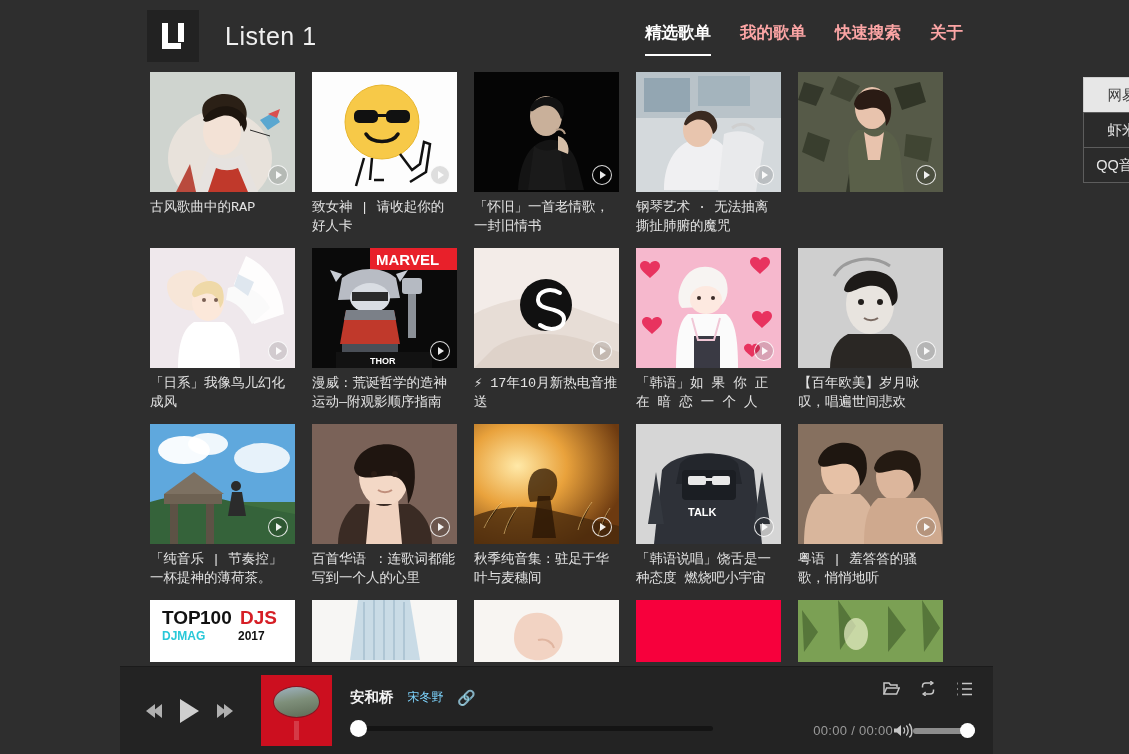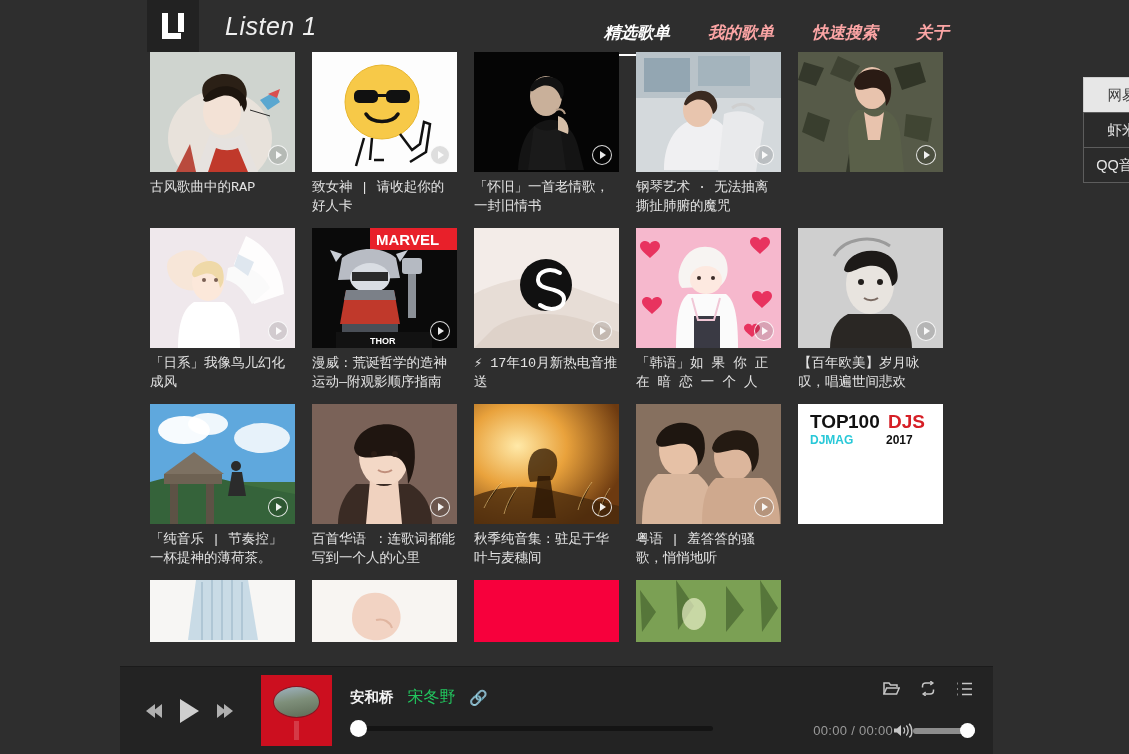--- a/index.html
+++ b/index.html
@@ -11,24 +11,23 @@
   }
   #app {
     position: absolute; left: 120px; top: 0;
     width: 873px; height: 754px;
     background: #2e2e2e;
   }
 
   
   .header {
     position: relative;
-    height: 52px;
+    height: 72px;
     display: flex;
     align-items: center;
-    font-style: italic;
   }
   .logo-box {
     width: 52px; height: 52px;
     background: #222222;
     margin-left: 27px;
     display: flex; align-items: center; justify-content: center;
     flex: 0 0 auto;
   }
   .logo-mark { position: relative; width: 22px; height: 26px; }
   .logo-mark .bar-v { position: absolute; left: 0; top: 0; width: 6px; height: 26px; background: #fff; }
@@ -39,24 +38,24 @@
     margin-left: 26px;
     color: #efefef;
     font-size: 25px;
     font-weight: 400;
     letter-spacing: 0.5px;
     white-space: nowrap;
   }
 
   .nav {
     position: absolute;
-    right: 44px; top: 22px;
+    right: 30px; top: 22px;
     display: flex;
     align-items: flex-start;
-    gap: 38px;
+    gap: 29px;
   }
   .nav-item {
     position: relative;
     color: #fca5a5;
     font-size: 16.5px;
     font-weight: 700;
     padding-bottom: 12px;
     cursor: pointer;
     white-space: nowrap;
   }
@@ -192,21 +191,21 @@
   }
 
   .meta {
     margin-left: 18px;
     flex: 1 1 auto;
     min-width: 0;
     padding-right: 12px;
   }
   .meta-row { display: flex; align-items: center; gap: 14px; height: 22px; }
   .song { color: #f2f2f2; font-size: 14.5px; font-weight: 700; white-space: nowrap; }
-  .artist { color: #22c55e; font-size: 16px; white-space: nowrap; }
+  .artist { color: #7dd3fc; font-size: 12px; white-space: nowrap; }
   .link-icon { color: #c9c9c9; font-size: 15px; cursor: pointer; line-height: 1; }
 
   .progress {
     position: relative;
     margin-top: 14px;
     height: 12px;
     display: flex;
     align-items: center;
   }
   .progress .track {
@@ -571,20 +570,40 @@
               <path d="M10 104c6-12 12-20 18-26M30 110c4-14 10-22 14-28M104 106c4-14 10-22 14-28M124 112c4-14 8-22 12-28"></path>
             </g>
           </svg>
           <div class="play-badge">
               <i></i>
             </div>
         </div>
         <div class="card-title">秋季纯音集：驻足于华叶与麦穗间</div>
       </div>
 
+      <div class="card">
+        <div class="thumb">
+          <svg class="art" viewBox="0 0 145 120" preserveAspectRatio="none">
+            <rect width="145" height="120" fill="#dedede"></rect>
+            <path d="M0 0h145v120H0z" fill="#d6d6d6"></path>
+            <path d="M26 46c14-22 78-22 92 0l8 74H18z" fill="#2e3138"></path>
+            <path d="M44 40c10-14 48-14 58 0l4 20H40z" fill="#23262c"></path>
+            <rect x="46" y="46" width="54" height="30" rx="4" fill="#1b1e23"></rect>
+            <rect x="52" y="52" width="18" height="9" rx="2" fill="#e8e8e8"></rect>
+            <rect x="76" y="52" width="18" height="9" rx="2" fill="#e8e8e8"></rect>
+            <rect x="68" y="54" width="10" height="3" fill="#e8e8e8"></rect>
+            <text x="52" y="92" font-family="Liberation Sans, sans-serif" font-size="11" font-weight="700" fill="#ffffff">TALK</text>
+            <path d="M20 48l-8 52h16zM126 48l8 52h-16z" fill="#34383f"></path>
+          </svg>
+          <div class="play-badge">
+              <i></i>
+            </div>
+        </div>
+        <div class="card-title">「韩语说唱」饶舌是一种态度 燃烧吧小宇宙</div>
+      </div>
 
       <div class="card">
         <div class="thumb">
           <svg class="art" viewBox="0 0 145 120" preserveAspectRatio="none">
             <rect width="145" height="120" fill="#7d6a5e"></rect>
             <path d="M0 0h145v120H0z" fill="#86705f"></path>
             <ellipse cx="44" cy="46" rx="21" ry="26" fill="#e6c1a6"></ellipse>
             <path d="M20 38c4-24 44-26 48-4 3 16-2 24-6 28 0-18-8-24-20-22-12 2-20 6-22-2z" fill="#1e1610"></path>
             <path d="M22 70c-10 8-16 22-16 50h74c0-26-6-40-18-50z" fill="#d9b69c"></path>
             <ellipse cx="98" cy="52" rx="20" ry="25" fill="#dcb69c"></ellipse>

